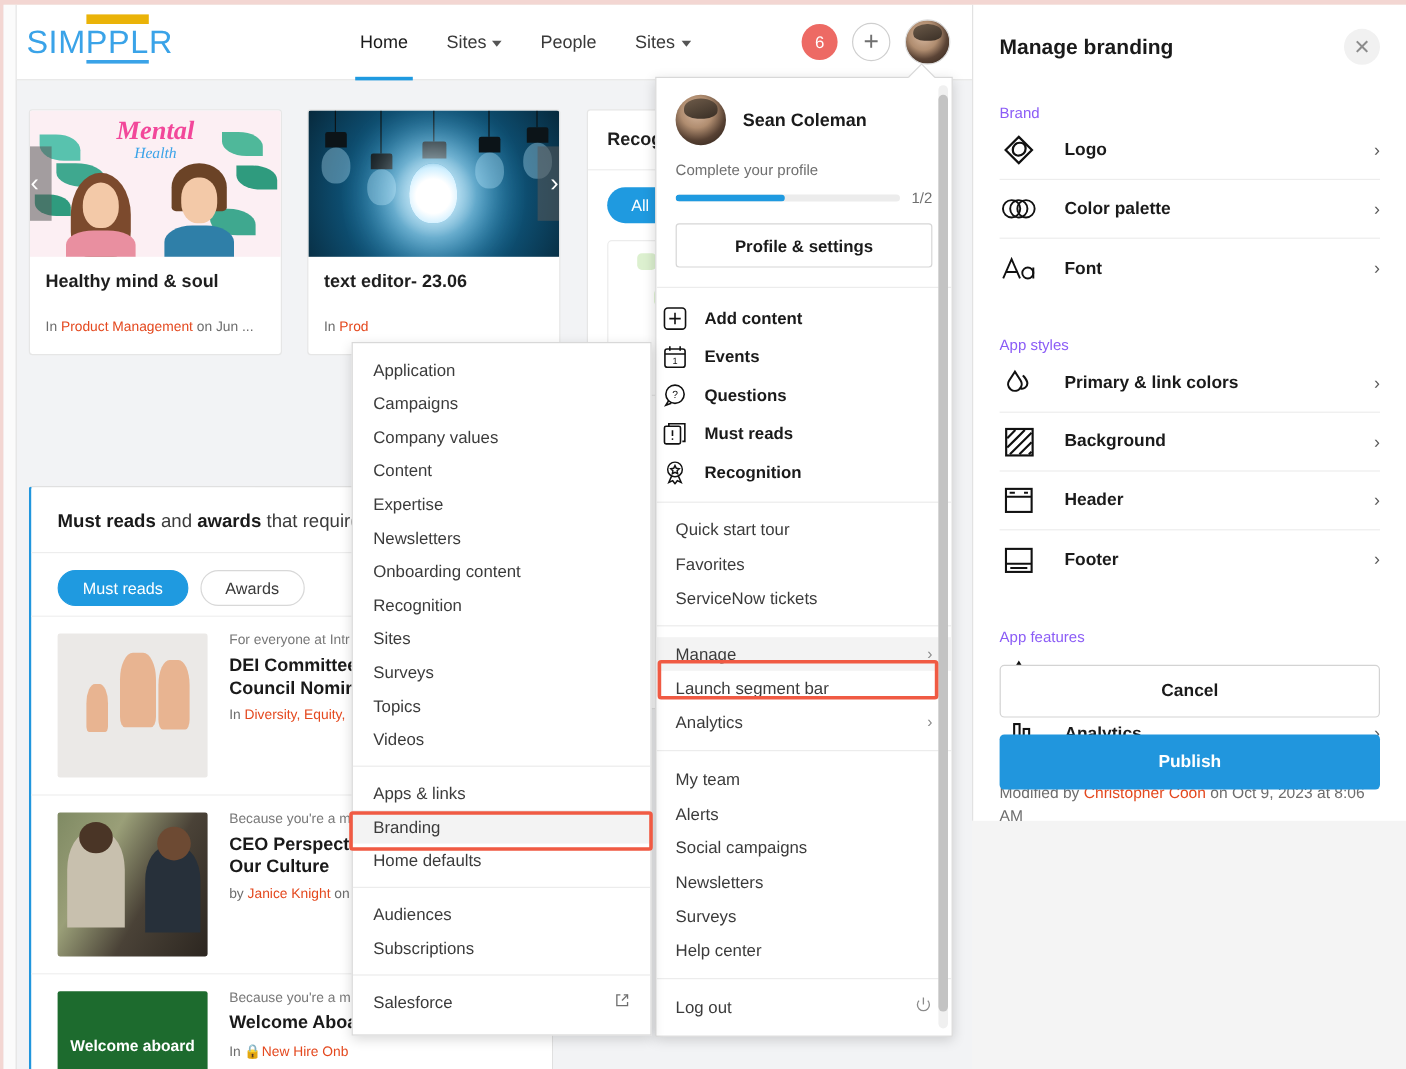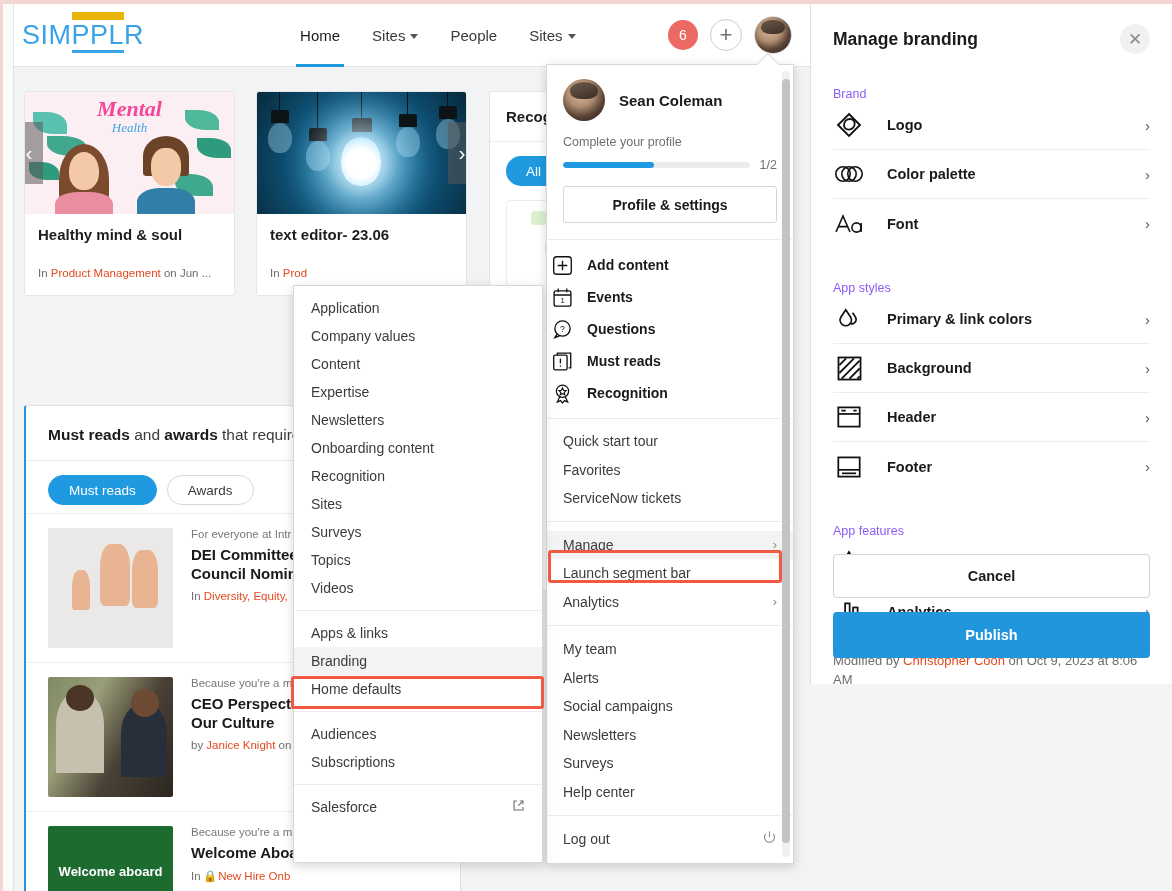--- a/index.html
+++ b/index.html
@@ -692,20 +692,23 @@
     <div class="pm-scroll"></div>
     <div class="pm-scroll-thumb"></div>
   </div>
 
   <div class="submenu">
     <div class="sm-sec">
       <div class="sm-row">
           <span>Application</span>
         </div>
       <div class="sm-row">
+          <span>Campaigns</span>
+        </div>
+      <div class="sm-row">
           <span>Company values</span>
         </div>
       <div class="sm-row">
           <span>Content</span>
         </div>
       <div class="sm-row">
           <span>Expertise</span>
         </div>
       <div class="sm-row">
           <span>Newsletters</span>

